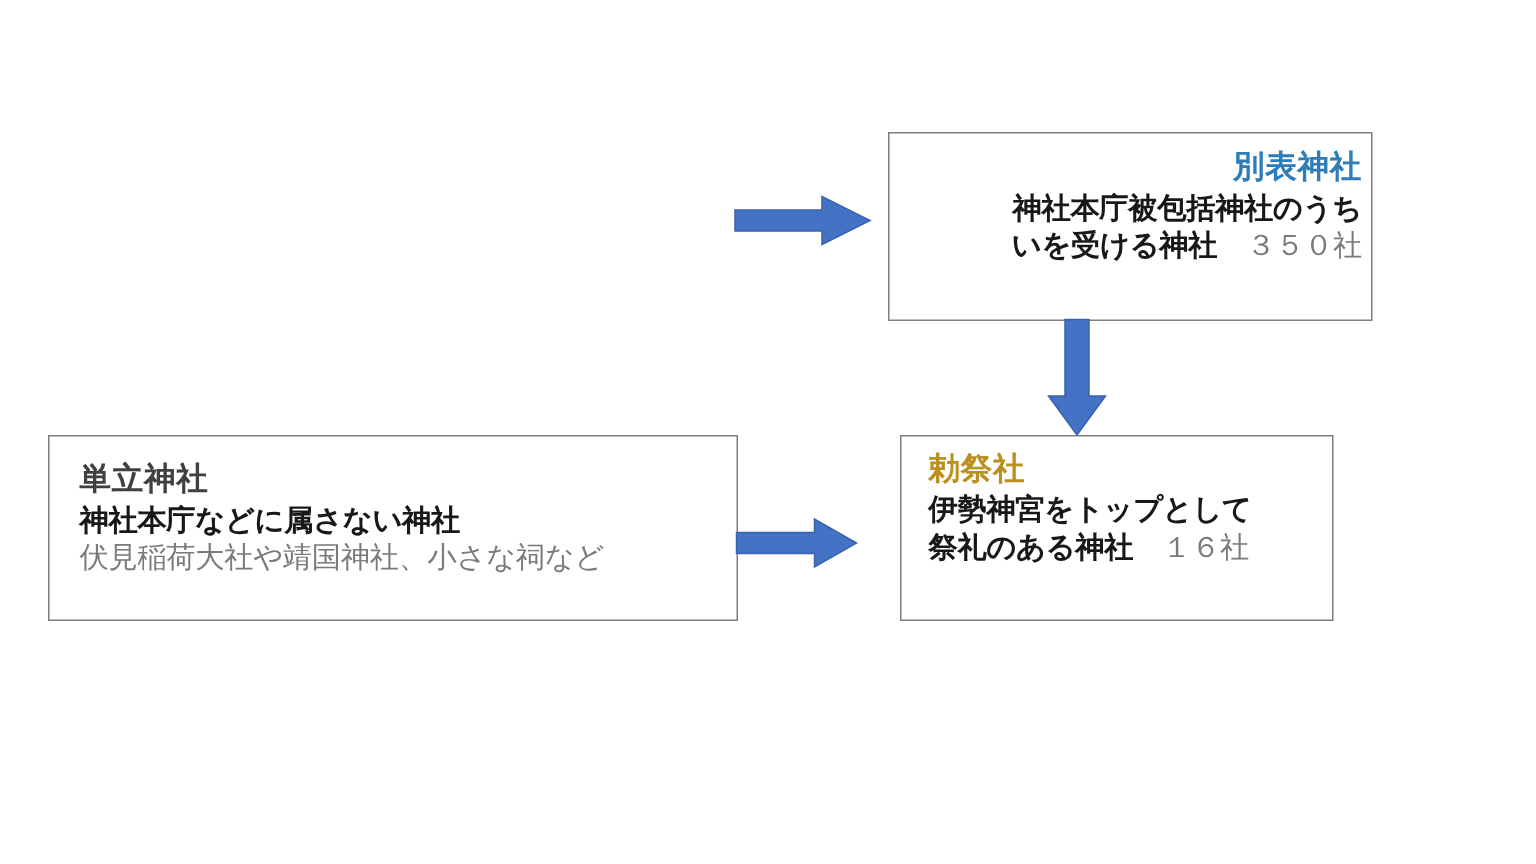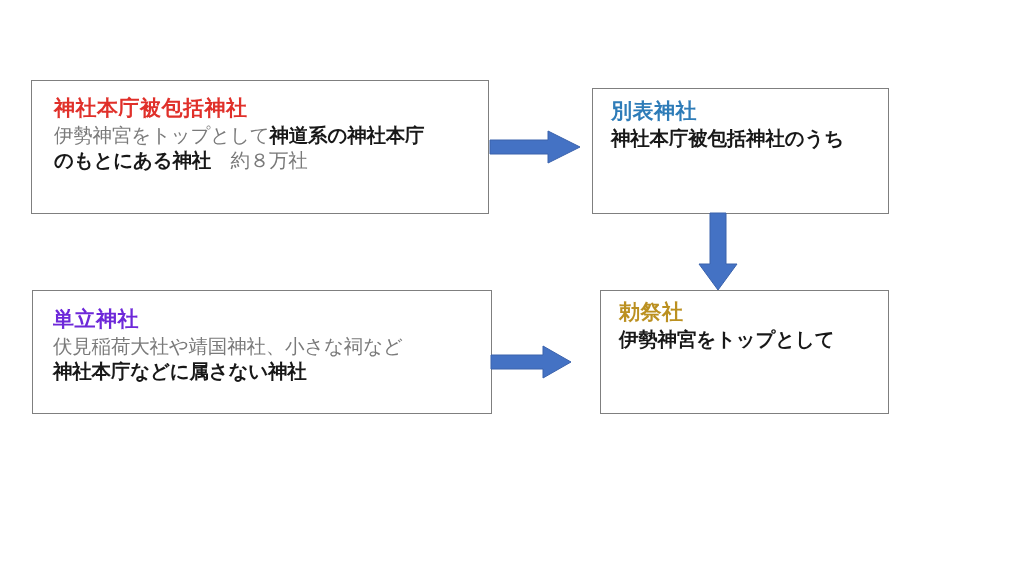--- a/index.html
+++ b/index.html
@@ -51,21 +51,21 @@
     font-weight: bold;
     color: #181818;
   }
   .box-body .muted {
     font-weight: normal;
     color: #7a7a7a;
   }
 
   
   #box-honcho   { left: 31px;  top: 80px;  width: 458px; height: 134px; }
-  #box-beppyo   { left: 592px; top: 88px;  width: 297px; height: 126px; }
+  #box-beppyo   { left: 592px; top: 88px;  width: 323px; height: 126px; text-align: right; }
   #box-tanritsu { left: 32px;  top: 290px; width: 460px; height: 124px; }
   #box-chokusai { left: 600px; top: 290px; width: 289px; height: 124px; }
 
   #box-honcho   .box-inner { left: 22px; top: 14px; }
   #box-beppyo   .box-inner { left: 18px; top: 9px;  }
   #box-tanritsu .box-inner { left: 20px; top: 15px; }
   #box-chokusai .box-inner { left: 18px; top: 8px; }
 
   
   .arrow {
@@ -74,54 +74,47 @@
   }
   #arrow-honcho-beppyo  { left: 488px; top: 128px; width: 94px;  height: 38px; }
   #arrow-beppyo-chokusai{ left: 697px; top: 212px; width: 42px;  height: 80px; }
   #arrow-tanritsu-chokusai { left: 489px; top: 344px; width: 84px; height: 36px; }
 </style>
 </head>
 <body>
 
 <div id="canvas">
 
-  <div class="box" id="box-honcho">
-    <div class="box-inner">
-      <div class="box-title" style="color:#e0302a;">神社本庁被包括神社</div>
-      <div class="box-body">
-        <div><span class="muted">伊勢神宮をトップとして</span><span class="bold">神道系の神社本庁</span></div>
-        <div><span class="bold">のもとにある神社</span><span class="muted">　約８万社</span></div>
-      </div>
-    </div>
-  </div>
 
   <div class="box" id="box-beppyo">
     <div class="box-inner">
       <div class="box-title" style="color:#2e7cb8;">別表神社</div>
       <div class="box-body">
         <div><span class="bold">神社本庁被包括神社のうち</span></div>
+        <div><span class="bold">いを受ける神社</span><span class="muted">　３５０社</span></div>
       </div>
     </div>
   </div>
 
   <div class="box" id="box-tanritsu">
     <div class="box-inner">
-      <div class="box-title" style="color:#6d28d9;">単立神社</div>
+      <div class="box-title" style="color:#404040;">単立神社</div>
       <div class="box-body">
+        <div><span class="bold">神社本庁などに属さない神社</span></div>
         <div><span class="muted">伏見稲荷大社や靖国神社、小さな祠など</span></div>
-        <div><span class="bold">神社本庁などに属さない神社</span></div>
       </div>
     </div>
   </div>
 
   <div class="box" id="box-chokusai">
     <div class="box-inner">
       <div class="box-title" style="color:#bb9020;">勅祭社</div>
       <div class="box-body">
         <div><span class="bold">伊勢神宮をトップとして</span></div>
+        <div><span class="bold">祭礼のある神社</span><span class="muted">　１６社</span></div>
       </div>
     </div>
   </div>
 
   <svg class="arrow" id="arrow-honcho-beppyo" viewBox="0 0 94 38" preserveAspectRatio="none">
     <polygon points="2,12 60,12 60,3 92,19 60,35 60,26 2,26" fill="#4472c4" stroke="#3a62ac" stroke-width="1"></polygon>
   </svg>
 
   <svg class="arrow" id="arrow-beppyo-chokusai" viewBox="0 0 42 80" preserveAspectRatio="none">
     <polygon points="13,1 29,1 29,52 40,52 21,78 2,52 13,52" fill="#4472c4" stroke="#3a62ac" stroke-width="1"></polygon>

